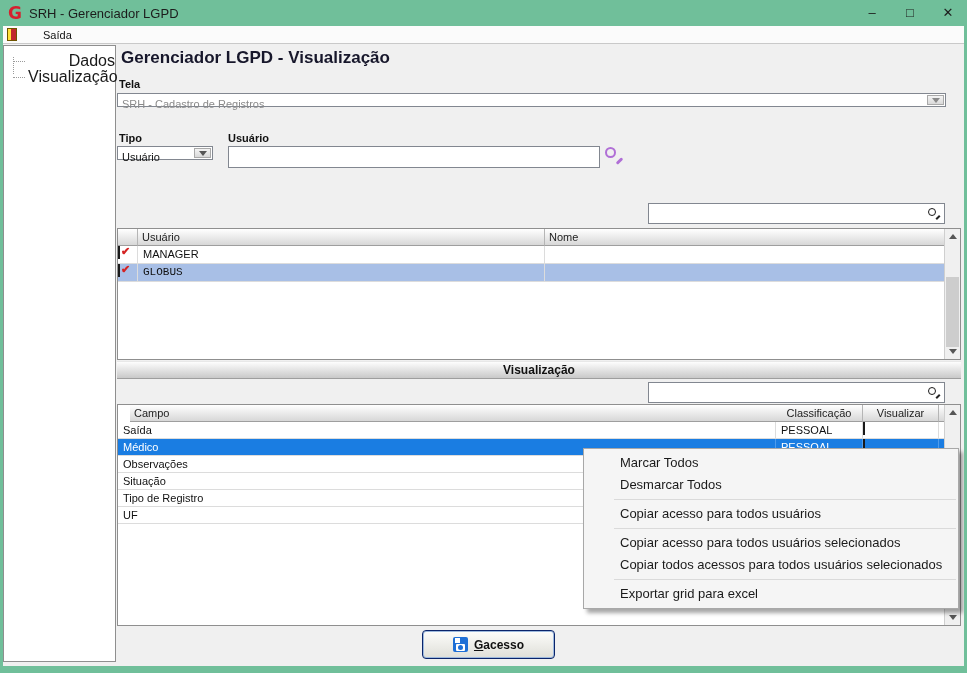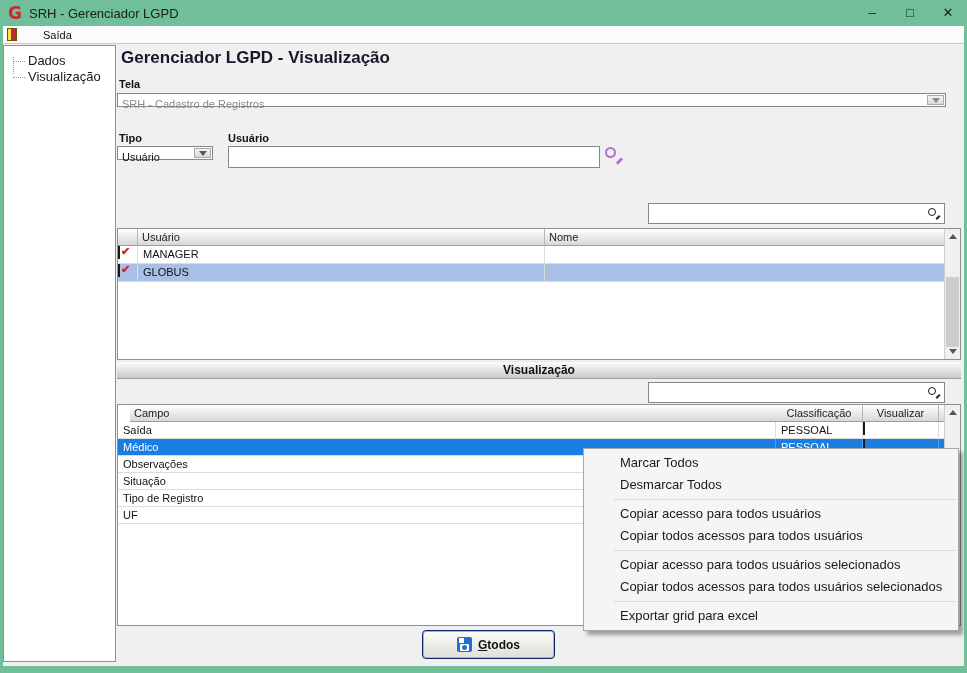--- a/index.html
+++ b/index.html
@@ -18,21 +18,21 @@
   .menubar{position:absolute;left:3px;top:26px;width:961px;height:18px;background:#fbfbfb;
     display:flex;align-items:center;border-bottom:1px solid #c9c9c9;}
   .menu-item{display:flex;align-items:center;height:100%;padding:0 6px 0 4px;font-size:11px;color:#111;gap:21px;}
   .door{width:10px;height:13px;background:#ffe03a;border:1px solid #6e5500;position:relative;margin-right:5px;}
   .door::after{content:"";position:absolute;left:3px;top:0;width:5px;height:11px;background:#c1272d;}
   
   .body{position:absolute;left:3px;top:44px;width:961px;height:622px;background:#f0f0f0;overflow:hidden;}
   
   .tree{position:absolute;left:0;top:1px;width:113px;height:617px;background:#fff;
     border:1px solid #8f8f8f;padding-top:7px;}
-  .tree-item{position:relative;height:16px;line-height:16px;font-size:13px;color:#1a1a1a;padding-left:24px;}
+  .tree-item{position:relative;height:16px;line-height:16px;font-size:16px;color:#1a1a1a;padding-left:24px;text-align:right;}
   .tree-item::before{content:"";position:absolute;left:9px;top:8px;width:12px;border-top:1px dotted #9a9a9a;}
   .tree-vline{position:absolute;left:9px;top:11px;height:17px;border-left:1px dotted #9a9a9a;}
   
   .page-title{position:absolute;left:118px;top:4px;font-size:17px;font-weight:bold;color:#17172b;}
   .fld-label{position:absolute;font-size:11px;font-weight:bold;color:#111;}
   
   .combo{position:absolute;height:14px;background:#fff;border:1px solid #828790;}
   .combo .ctext{position:absolute;left:4px;top:4px;font-size:11px;color:#111;}
   .combo .ctext.dim{color:#8a8a8a;}
   .combo .cbtn{position:absolute;right:1px;top:1px;bottom:1px;width:17px;
@@ -165,21 +165,21 @@
         <div class="gcell" style="left:20px;width:407px;">MANAGER</div>
         <div class="gcell" style="left:427px;width:400px;"></div>
       </div>
 
       <div class="grow sel-soft" style="top:35px;width:827px;height:18px;">
         <div class="gcell" style="left:0;width:20px;padding:0;">
           <span class="checkbox">
             <span class="check">✔</span>
           </span>
         </div>
-        <div class="gcell" style="left:20px;width:407px;">GLOBUS</div>
+        <div class="gcell" style="left:20px;width:407px;font-family:Liberation Mono, monospace;">GLOBUS</div>
         <div class="gcell" style="left:427px;width:400px;"></div>
       </div>
 
       <div class="vscroll">
         <span class="sbtn up">
           <span class="tri-up"></span>
           </span>
         <span class="sthumb" style="top:48px;height:70px;"></span>
         <span class="sbtn down">
           <span class="tri-down" style="position:static;margin:0;"></span>
@@ -250,31 +250,30 @@
           <span class="tri-down" style="position:static;margin:0;"></span>
           </span>
       </div>
     </div>
 
     <div class="ctx-menu">
       <div class="ctx-item">Marcar Todos</div>
       <div class="ctx-item">Desmarcar Todos</div>
       <div class="ctx-sep"></div>
       <div class="ctx-item">Copiar acesso para todos usuários</div>
-      <div class="ctx-item">Copiar todos acessos para todos usuários</div>
       <div class="ctx-sep"></div>
       <div class="ctx-item">Copiar acesso para todos usuários selecionados</div>
       <div class="ctx-item">Copiar todos acessos para todos usuários selecionados</div>
       <div class="ctx-sep"></div>
       <div class="ctx-item">Exportar grid para excel</div>
     </div>
 
     <div class="save-btn">
       <span class="floppy">
         <span class="shutter"></span>
           <span class="flabel"></span>
           <span class="hole"></span>
       </span>
-      <span><span class="accel">G</span><span>todos</span></span>
+      <span><span class="accel">G</span><span>acesso</span></span>
     </div>
 
   </div>
 </div>
 
 </body></html>

